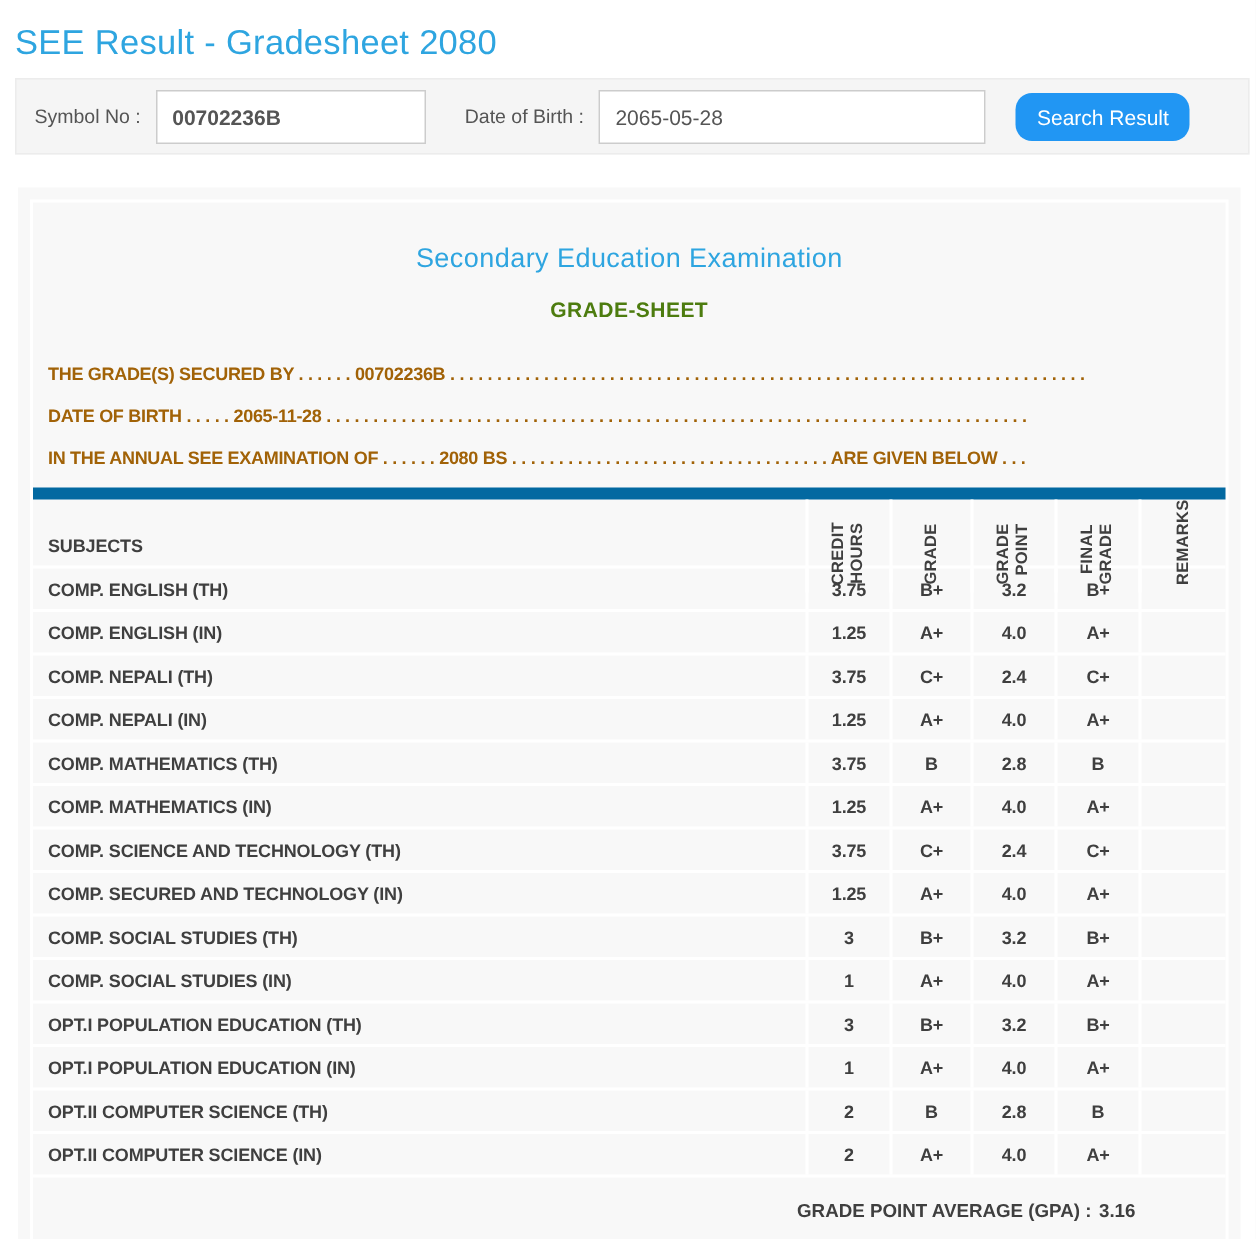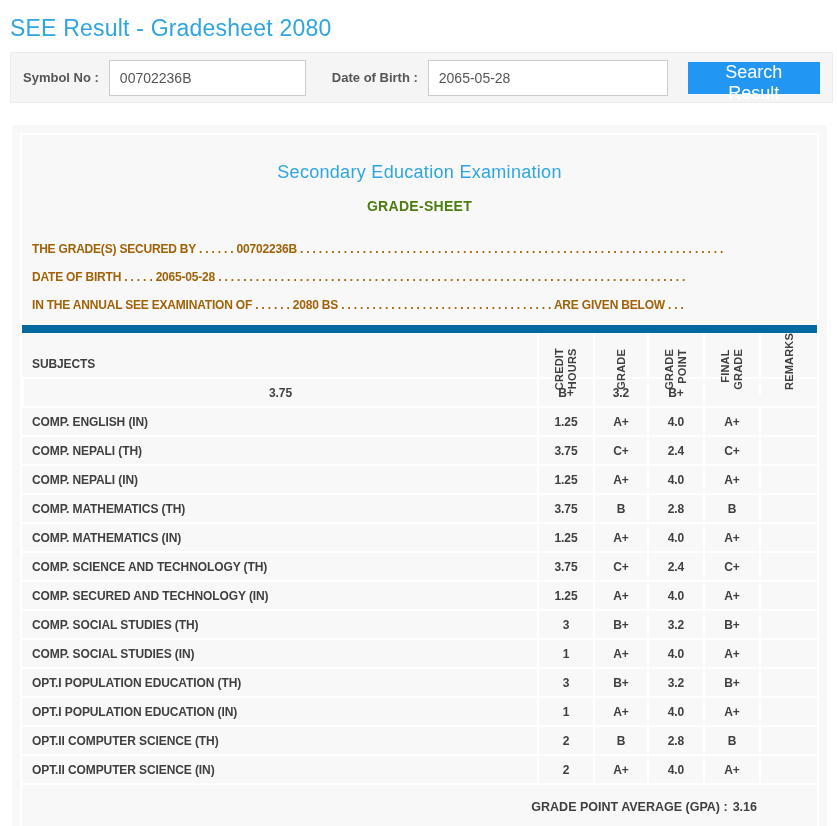--- a/index.html
+++ b/index.html
@@ -18,37 +18,37 @@
   }
   .searchbar {
     margin: 0 4px 0 10px;
     background: #f5f5f5;
     border: 1px solid #ececec;
     height: 51px;
     display: flex; align-items: center;
     padding: 0 12px;
   }
   .searchbar label {
-    font-size: 13px; font-weight: 700; color: #555;
+    font-size: 13px; font-weight: 400; color: #555;
     white-space: nowrap;
     text-align: right;
   }
   .searchbar input {
     height: 36px; border: 1px solid #ccc; background: #fff;
     padding: 0 10px; font-size: 14px; color: #555;
     font-family: "Liberation Sans", sans-serif;
     margin-left: 10px;
   }
-  #symbol-input { width: 197px; margin-right: 26px; }
+  #symbol-input { width: 180px; margin-right: 26px; font-weight: bold; }
   #dob-input { width: 258px; }
   .search-btn {
     margin-left: 20px; height: 32px; padding: 0 14px;
     background: var(--btn, #2196f3); color: #fff;
-    border: none; border-radius: 0;
-    font-size: 18px; font-family: "Liberation Sans", sans-serif;
+    border: none; border-radius: 11px;
+    font-size: 14px; font-family: "Liberation Sans", sans-serif;
     cursor: pointer;
   }
   .card {
     margin: 22px 10px 0 12px;
     background: #f8f8f8;
     padding: 8px;
     min-height: 693px;
   }
   .card-inner {
     border: 2px solid #ffffff;
@@ -118,21 +118,21 @@
   <button class="search-btn">Search Result</button>
 </div>
 
 <div class="card">
   <div class="card-inner">
 
     <div class="sheet-heading">Secondary Education Examination</div>
     <div class="sheet-subheading">GRADE-SHEET</div>
 
     <div class="dotline">THE GRADE(S) SECURED BY . . . . . . 00702236B . . . . . . . . . . . . . . . . . . . . . . . . . . . . . . . . . . . . . . . . . . . . . . . . . . . . . . . . . . . . . . . . . . . .</div>
-    <div class="dotline">DATE OF BIRTH . . . . . 2065-05-28 . . . . . . . . . . . . . . . . . . . . . . . . . . . . . . . . . . . . . . . . . . . . . . . . . . . . . . . . . . . . . . . . . . . . . . . . . . .</div>
+    <div class="dotline">DATE OF BIRTH . . . . . 2065-11-28 . . . . . . . . . . . . . . . . . . . . . . . . . . . . . . . . . . . . . . . . . . . . . . . . . . . . . . . . . . . . . . . . . . . . . . . . . . .</div>
     <div class="dotline">IN THE ANNUAL SEE EXAMINATION OF . . . . . . 2080 BS . . . . . . . . . . . . . . . . . . . . . . . . . . . . . . . . . . ARE GIVEN BELOW . . .</div>
 
     <div class="gtable">
 
       <div class="grow ghead">
         <div class="cell subj">SUBJECTS</div>
         <div class="cell val hcell">
           <span class="rot">CREDIT
 HOURS</span>
         </div>
@@ -147,20 +147,21 @@
           <span class="rot">FINAL
 GRADE</span>
         </div>
         <div class="cell val hcell">
           <span class="rot">REMARKS</span>
         </div>
       </div>
 
       <div id="rows-container">
         <div class="grow data-row">
+          <div class="cell subj">COMP. ENGLISH (TH)</div>
           <div class="cell val">3.75</div>
           <div class="cell val">B+</div>
           <div class="cell val">3.2</div>
           <div class="cell val">B+</div>
           <div class="cell val"></div>
         </div>
 
         <div class="grow data-row">
           <div class="cell subj">COMP. ENGLISH (IN)</div>
           <div class="cell val">1.25</div>

